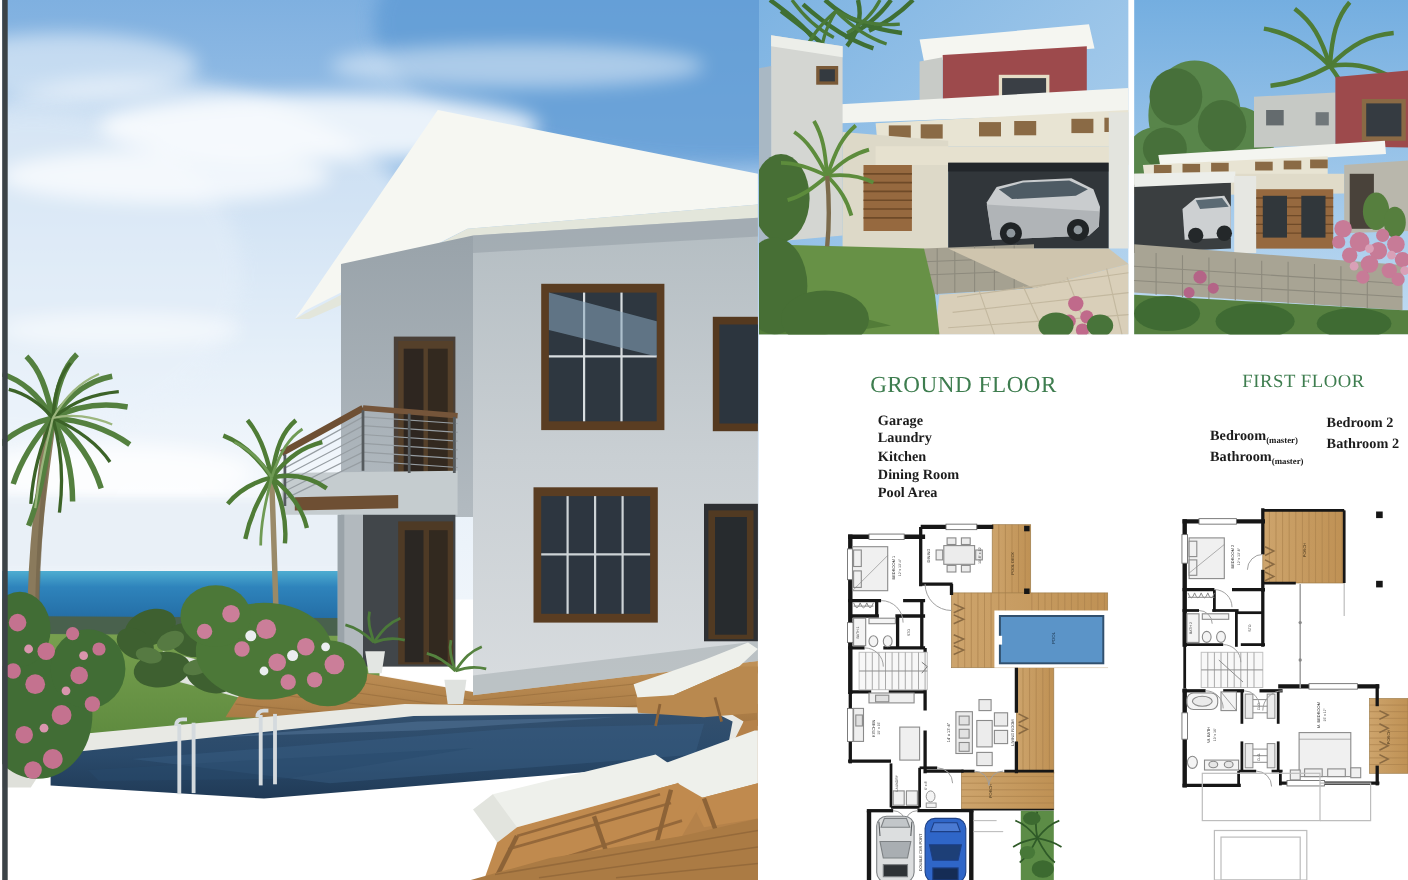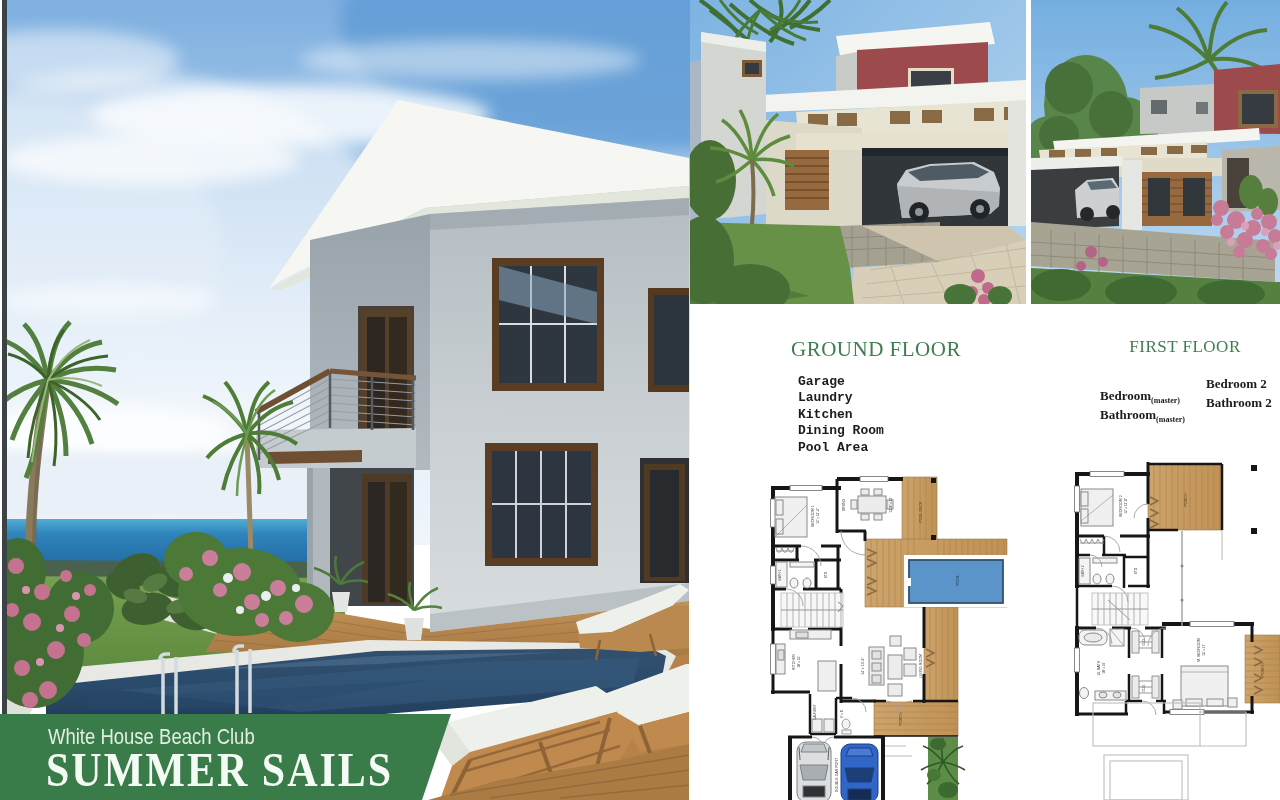--- a/index.html
+++ b/index.html
@@ -355,31 +355,20 @@
           <circle cx="266" cy="596" r="5"></circle>
       <circle cx="296" cy="588" r="4"></circle>
           <circle cx="240" cy="610" r="4"></circle>
     </g>
   </g>
 
   <rect x="0" y="0" width="2" height="800" fill="#ffffff"></rect>
   <rect x="2" y="0" width="5" height="800" fill="#3c4347"></rect>
 </svg>
 
-<div class="abs" style="left:0;top:714px;width:451px;height:86px;
-     background:#3a7b4a;clip-path:polygon(0 0,451px 0,422px 86px,0 86px);z-index:5;">
-
-  <div style="position:absolute;left:48px;top:10px;font-size:18.5px;letter-spacing:0px;
-       color:#e2efe3;font-family:'Liberation Sans',sans-serif;transform:scaleY(1.15);
-       transform-origin:top left;">White House Beach Club</div>
-
-  <div style="position:absolute;left:46px;top:27px;font-size:42px;font-weight:bold;
-       letter-spacing:2px;color:#f4faf4;font-family:'Liberation Serif',serif;
-       transform:scaleY(1.18);transform-origin:top left;">SUMMER SAILS</div>
-</div>
 
 <svg class="abs" style="left:690px;top:0" width="336" height="304" viewBox="0 0 336 304">
   <defs>
     <linearGradient id="sky2" x1="0" y1="0" x2="1" y2="1">
       <stop offset="0" stop-color="#7db3e2"></stop>
       <stop offset="1" stop-color="#b8d6ef"></stop>
     </linearGradient>
   </defs>
 
   <rect x="0" y="0" width="336" height="304" fill="url(#sky2)"></rect>
@@ -649,21 +638,21 @@
 </svg>
 
 <div class="abs" style="left:756px;top:337px;width:240px;text-align:center;
      font-family:'Liberation Serif',serif;font-size:21px;letter-spacing:0.5px;
      color:#3e7d4f;">GROUND FLOOR</div>
 
 <div class="abs" style="left:1065px;top:337px;width:240px;text-align:center;
      font-family:'Liberation Serif',serif;font-size:17px;letter-spacing:0.5px;
      color:#3e7d4f;">FIRST FLOOR</div>
 
-<div class="abs" style="left:798px;top:374px;font-family:Liberation Mono, monospace;
+<div class="abs" style="left:798px;top:374px;font-family:Liberation Serif, serif;
      font-size:13px;font-weight:bold;line-height:16.4px;color:#1c1c1c;">
   Garage<br>Laundry<br>Kitchen<br>Dining Room<br>Pool Area
 </div>
 
 
 <div class="abs" style="left:1100px;top:386px;font-family:'Liberation Serif',serif;
      font-size:13px;font-weight:bold;line-height:19px;color:#1c1c1c;">
   Bedroom<span style="font-size:8px;line-height:0;position:relative;top:3px;">(master)</span><br>
   Bathroom<span style="font-size:8px;line-height:0;position:relative;top:3px;">(master)</span>
 </div>

